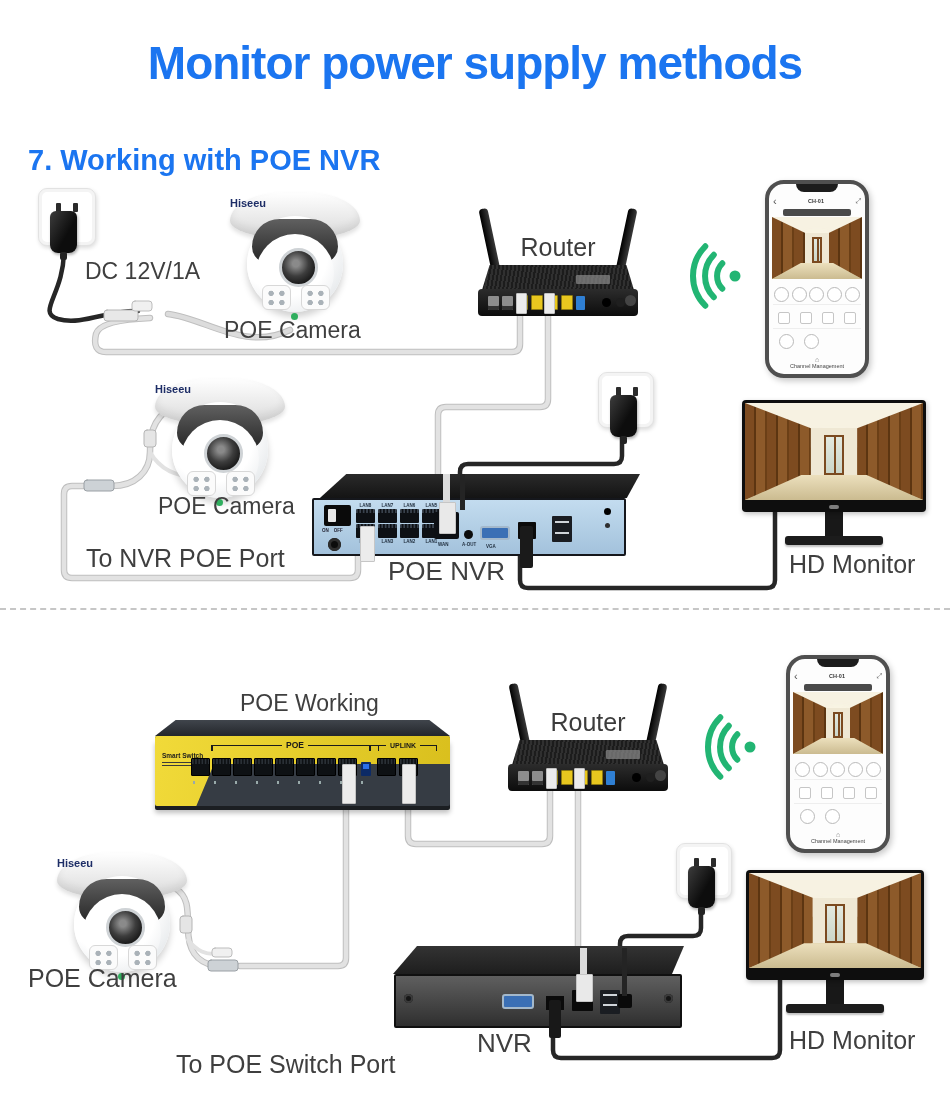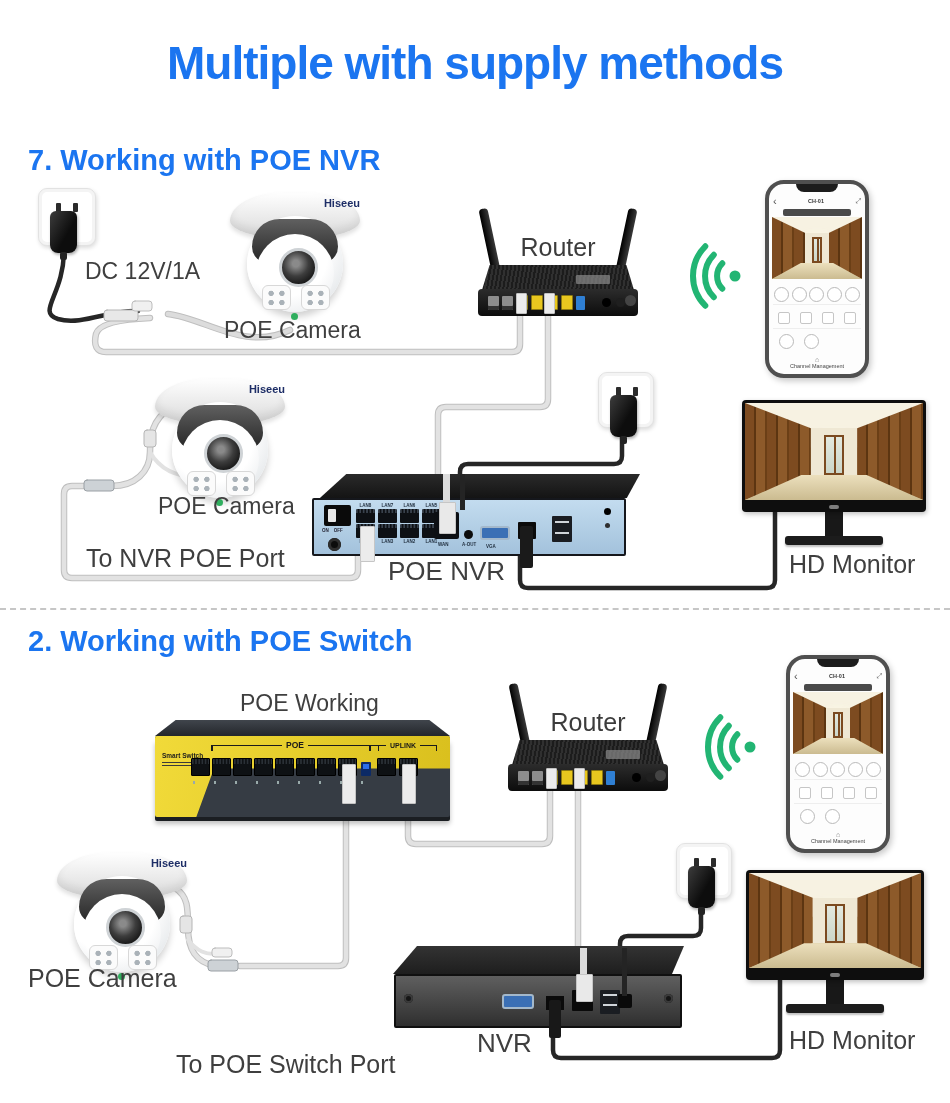--- a/index.html
+++ b/index.html
@@ -19,21 +19,21 @@
   .ot-pin{position:absolute;width:5px;height:9px;background:#2b2b2b;border-radius:1px;top:14px;}
   .ot-pin.p1{left:17px;} .ot-pin.p2{left:34px;}
   .adapter{position:absolute;left:11px;top:22px;width:27px;height:42px;border-radius:6px 6px 8px 8px;
            background:linear-gradient(120deg,#3d3d3d,#0d0d0d 60%);box-shadow:1px 2px 3px rgba(0,0,0,.3);}
   .adapter::after{content:'';position:absolute;left:10px;bottom:-7px;width:7px;height:8px;background:#222;border-radius:2px;}
 
   
   .camera{width:140px;height:140px;}
   .cam-mount{position:absolute;left:5px;top:0;width:130px;height:46px;border-radius:50%/75% 75% 45% 45%;
              background:linear-gradient(#ffffff,#dadada);box-shadow:0 3px 4px rgba(0,0,0,.12), inset 0 -5px 8px rgba(0,0,0,.08);}
-  .cam-brand{position:absolute;left:0;top:5px;width:100%;text-align:right;font-size:11px;font-weight:bold;color:#1d2d66;}
+  .cam-brand{position:absolute;left:0;top:5px;width:100%;text-align:left;font-size:11px;font-weight:bold;color:#1d2d66;}
   .cam-ball{position:absolute;left:22px;top:24px;width:96px;height:96px;border-radius:50%;
             background:radial-gradient(circle at 35% 28%,#ffffff 50%,#d6dbdf 100%);box-shadow:0 5px 7px rgba(0,0,0,.18);}
   .cam-visor{position:absolute;left:27px;top:27px;width:86px;height:44px;border-radius:44px 44px 26px 26px;
              background:linear-gradient(#606060,#262626);}
   .cam-face{position:absolute;left:31px;top:42px;width:78px;height:78px;border-radius:50%;
             background:radial-gradient(circle at 40% 28%,#ffffff 55%,#e2e5e8 100%);}
   .cam-lens{position:absolute;left:54px;top:56px;width:33px;height:33px;border-radius:50%;border:3px solid #cfd3d6;
             background:radial-gradient(circle at 42% 38%,#8a8a8a 12%,#3d3d3d 45%,#161616 78%);}
   .cam-pod{position:absolute;top:93px;width:27px;height:23px;border-radius:6px;background:#fbfbfb;border:1px solid #d8d8d8;
            background-image:radial-gradient(circle at 30% 32%,#aab2b8 2.4px,transparent 3px),
@@ -135,21 +135,21 @@
   .n1-hdmistub{position:absolute;left:206px;top:26px;width:13px;height:42px;background:#1a1a1a;border-radius:2px;}
   .n1-usb{position:absolute;left:238px;top:16px;width:20px;height:26px;background:#1a1d22;border-radius:1px;
           background-image:linear-gradient(#cfd4d9 2px,transparent 2px),linear-gradient(#cfd4d9 2px,transparent 2px);
           background-size:14px 2px;background-position:3px 5px,3px 16px;background-repeat:no-repeat;}
   .n1-led{position:absolute;left:290px;top:8px;width:7px;height:7px;border-radius:50%;background:#000;box-shadow:0 14px 0 -1px #2e2e2e;}
 
   
   .switch{width:295px;height:90px;}
   .sw-top{position:absolute;left:0;top:0;width:295px;height:16px;background:linear-gradient(#40454c,#23262b);
           clip-path:polygon(7% 0,93% 0,100% 100%,0 100%);}
-  .sw-front{position:absolute;left:0;top:16px;width:295px;height:81px;background:#363c44;border-radius:2px;
+  .sw-front{position:absolute;left:0;top:16px;width:295px;height:70px;background:#363c44;border-radius:2px;
             box-shadow:0 4px 0 #1b1e22,0 7px 5px rgba(0,0,0,.25);}
   .sw-yellow{position:absolute;inset:0;background:linear-gradient(100deg,#f1da39,#d9bf1d);
              clip-path:polygon(0 0,100% 0,100% 40%,20% 40%,14% 100%,0 100%);border-radius:2px;}
   .sw-name{position:absolute;left:7px;top:16px;font-size:6.5px;font-weight:bold;color:#1c1c1c;}
   .sw-name::after{content:'';position:absolute;left:0;top:10px;width:30px;height:5px;
              background:linear-gradient(#3a3a3a 1.5px,transparent 1.5px);background-size:100% 3px;}
   .brkt{position:absolute;top:3px;height:12px;display:flex;align-items:center;color:#191919;}
   .brkt i{flex:1;height:0;border-top:1.5px solid #1b1b1b;position:relative;}
   .brkt i.l::before{content:'';position:absolute;left:0;top:0;width:1.5px;height:5px;background:#1b1b1b;}
   .brkt i.r::after{content:'';position:absolute;right:0;top:0;width:1.5px;height:5px;background:#1b1b1b;}
@@ -184,23 +184,22 @@
           background-image:linear-gradient(#cfd4d9 2px,transparent 2px),linear-gradient(#cfd4d9 2px,transparent 2px);
           background-size:14px 2px;background-position:3px 4px,3px 14px;background-repeat:no-repeat;}
   .n2-pwr{position:absolute;left:222px;top:18px;width:14px;height:14px;background:#0a0a0a;border-radius:2px;}
   .n2-pwrstub{position:absolute;left:226px;top:-28px;width:5px;height:48px;background:#242424;}
 </style>
 </head>
 <body>
 
 <div class="canvas">
 
-  <div class="title">Multiple with supply methods</div>
+  <div class="title">Monitor power supply methods</div>
   <div class="sec-heading" style="top:144px">7. Working with POE NVR</div>
-  <div class="sec-heading" style="top:625px">2. Working with POE Switch</div>
   <div class="divider"></div>
 
   <svg class="cables" width="950" height="1103" viewBox="0 0 950 1103">
     <g fill="none" stroke-linecap="round" stroke-linejoin="round">
 
       <path d="M64,250 C64,295 36,312 58,319 C82,326 112,309 138,311" stroke="#262626" stroke-width="4.5"></path>
 
       <path d="M290,330 C245,352 205,318 168,314" stroke="#bfbfbf" stroke-width="6.5"></path>
       <path d="M290,330 C245,352 205,318 168,314" stroke="#dcdcdc" stroke-width="4.5"></path>
 

